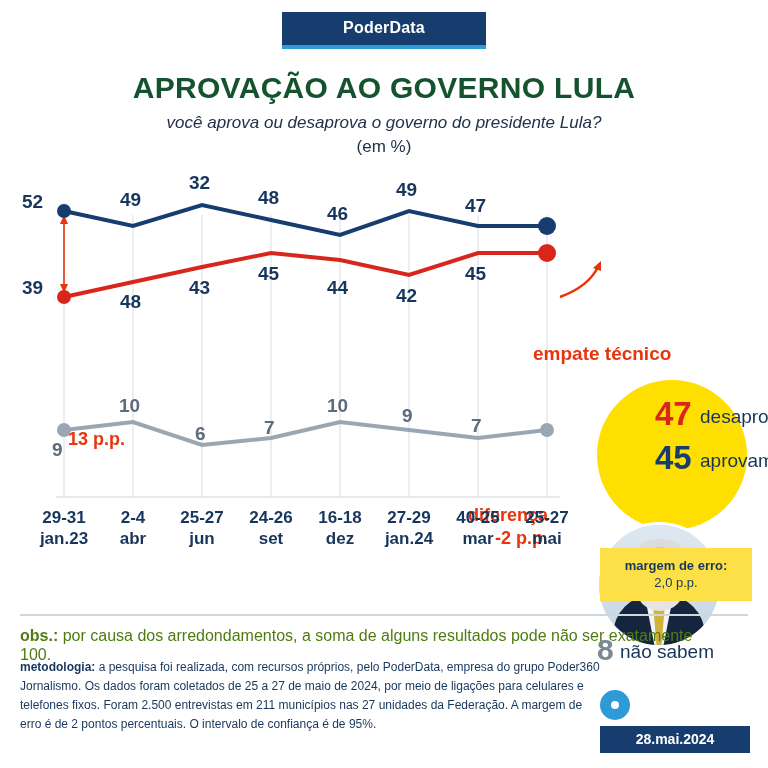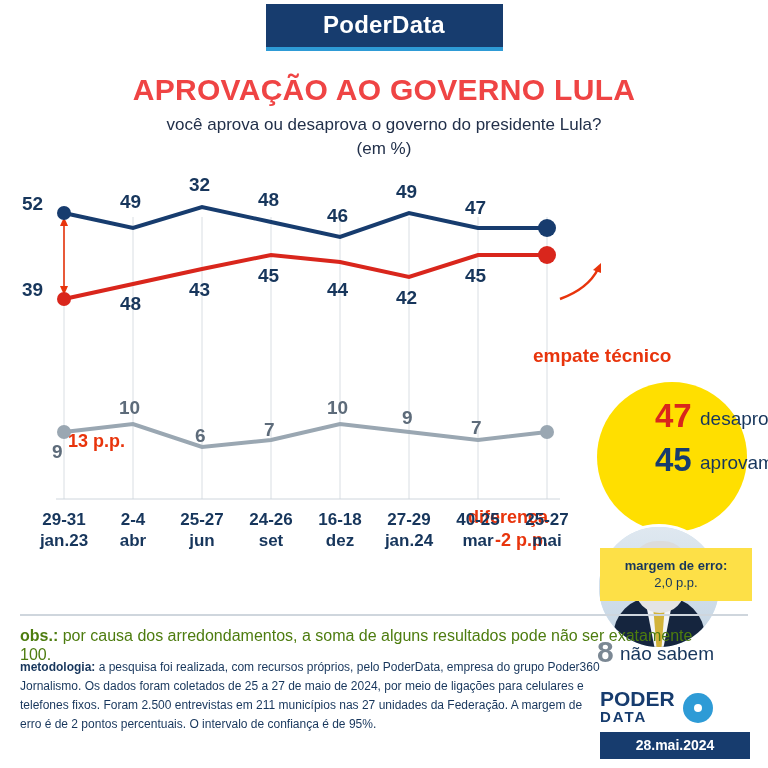--- a/index.html
+++ b/index.html
@@ -6,42 +6,43 @@
   body{
     width:768px;height:768px;
     background:#ffffff;
     font-family:"Liberation Sans", sans-serif;
     color:#0f2d52;
     overflow:hidden;
     position:relative;
   }
   
   .brand-bar{
-    width:237px;margin:4px auto;
+    width:204px;margin:12px auto;
     background:#173c6e;
     color:#ffffff;
     text-align:center;
-    font-size:24px;font-weight:bold;
+    font-size:16px;font-weight:bold;
     padding:7px 0 8px 0;
     letter-spacing:.2px;
     border-bottom:4px solid #2e9bd6;
   }
   .title{
     text-align:center;
     font-size:30px;
     font-weight:bold;
-    color:#ef4444;
+    color:#14532d;
     margin-top:22px;
     letter-spacing:.3px;
   }
   .subtitle{
     text-align:center;
     font-size:17px;
     color:#22304a;
     margin-top:8px;
+    font-style:italic;
   }
   .unit{
     text-align:center;
     font-size:17px;
     color:#22304a;
     margin-top:4px;
   }
   
   .chart-wrap{
     position:relative;
@@ -346,20 +347,16 @@
 <div class="obs">
   <b>obs.:</b><span> por causa dos arredondamentos, a soma de alguns resultados pode não ser exatamente 100.</span>
 </div>
 
 <div class="metod">
   <b>metodologia:</b><span> a pesquisa foi realizada, com recursos próprios, pelo PoderData, empresa do grupo Poder360 Jornalismo. Os dados foram coletados de 25 a 27 de maio de 2024, por meio de ligações para celulares e telefones fixos. Foram 2.500 entrevistas em 211 municípios nas 27 unidades da Federação. A margem de erro é de 2 pontos percentuais. O intervalo de confiança é de 95%.</span>
 </div>
 
 <div class="logo">
   <div class="logo-row">
-    <div class="logo-text">
-      <span>PODER</span>
-      <small>DATA</small>
-    </div>
     <div class="logo-mark"></div>
   </div>
   <div class="date-box">28.mai.2024</div>
 </div>
 
 </body></html>

